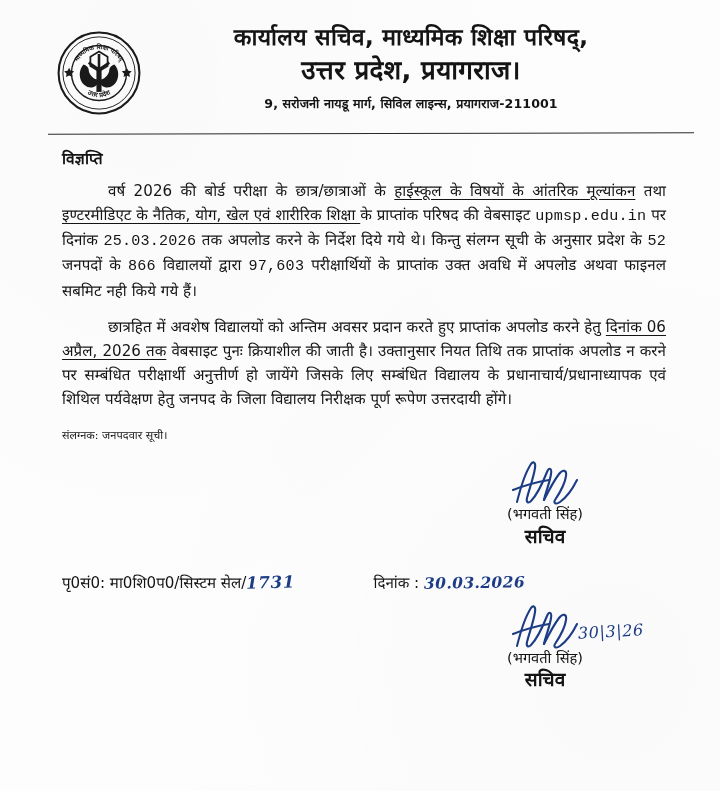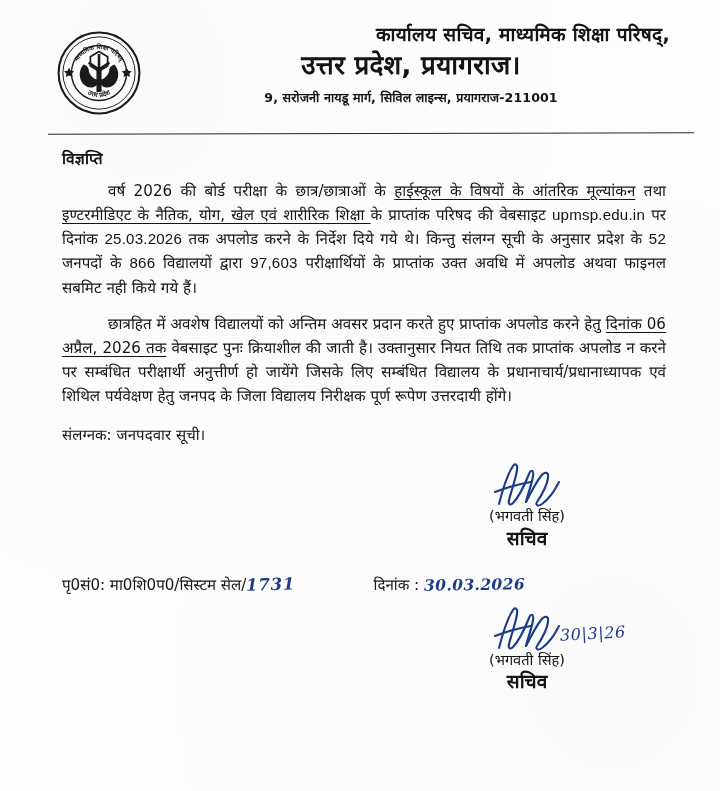--- a/index.html
+++ b/index.html
@@ -46,26 +46,25 @@
   }
   .seal svg { display: block; width: 86px; height: 86px; }
 
   .head-text {
     flex: 1 1 auto;
     text-align: center;
     padding-right: 6px;
   }
   .head-line1 {
     font-family: "DejaVu Sans", sans-serif;
-    font-size: 19px;
+    font-size: 23px;
     font-weight: 700;
     letter-spacing: 0.3px;
     line-height: 1.32;
     white-space: nowrap;
-    text-align: right;
   }
   .head-line2 {
     font-family: "DejaVu Sans", sans-serif;
     font-size: 26px;
     font-weight: 700;
     letter-spacing: 0.3px;
     line-height: 1.32;
     margin-top: 1px;
   }
   .head-address {
@@ -101,34 +100,34 @@
     font-size: 15.1px;
     line-height: 1.60;
     text-align: justify;
     text-justify: inter-word;
     margin: 0 0 12px 0;
     letter-spacing: 0.05px;
   }
   p.para.indent { text-indent: 46px; }
 
   .u { text-decoration: underline; text-underline-offset: 2.5px; }
-  .lat { font-family: Liberation Sans, sans-serif; letter-spacing: 0.2px; }
+  .lat { font-family: Liberation Mono, monospace; letter-spacing: 0.2px; }
 
   .attachment {
-    font-size: 15px;
+    font-size: 11px;
     margin: 16px 0 0 0;
     letter-spacing: 0.05px;
   }
 
   
   .sign-block {
     text-align: center;
     width: 190px;
     margin-left: auto;
-    margin-right: 44px;
+    margin-right: 26px;
     position: relative;
   }
   .sign-block.first { margin-top: 16px; }
 
   .sig-mark {
     height: 46px;
     position: relative;
   }
   .sig-mark svg {
     position: absolute;

